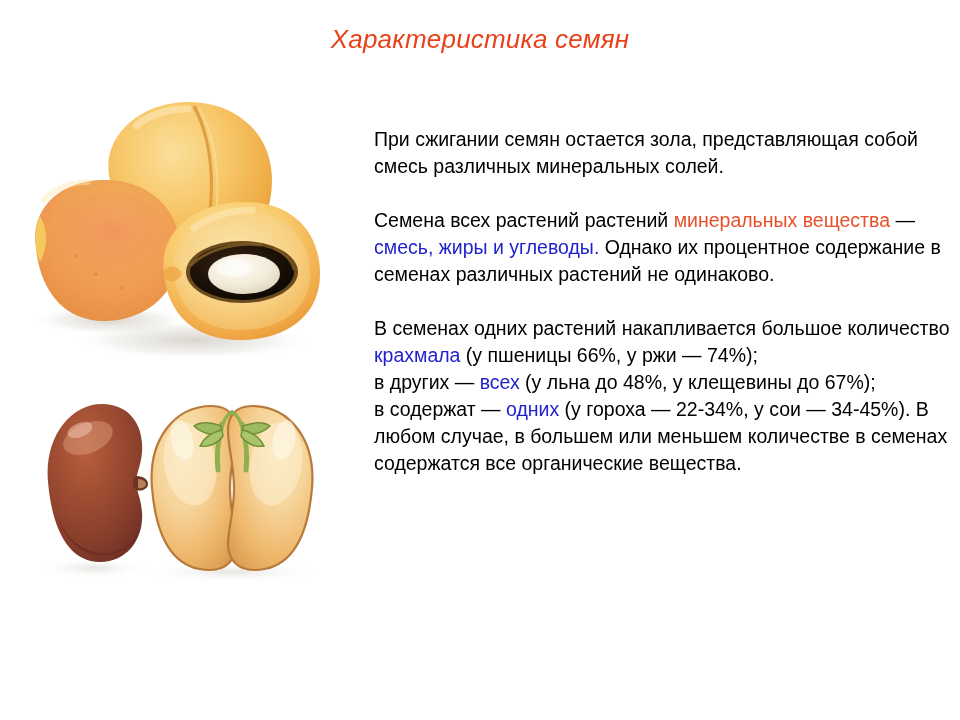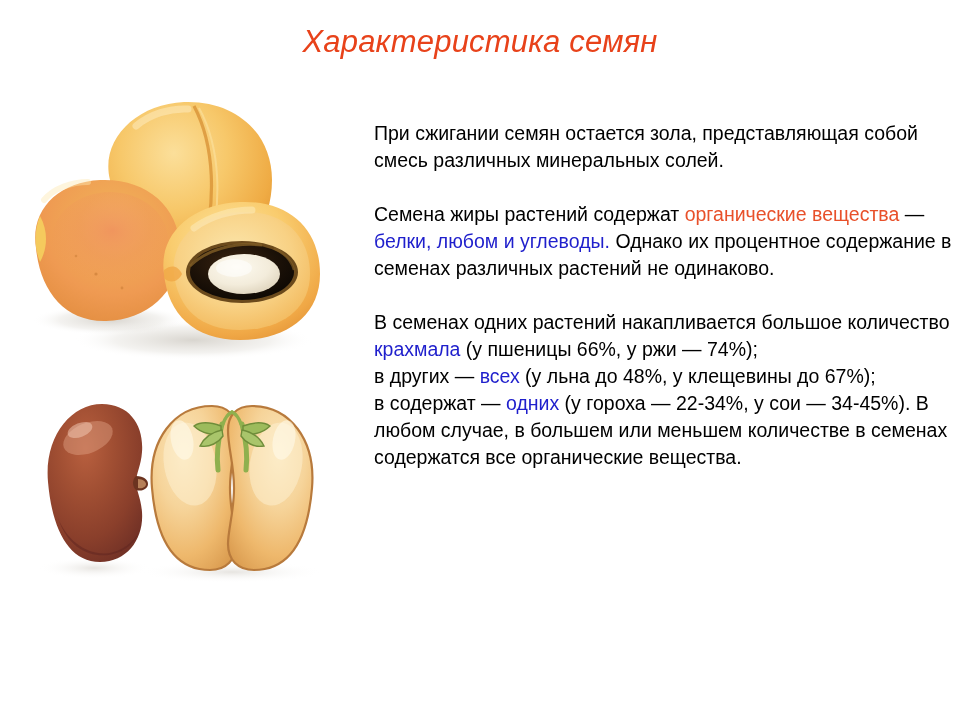--- a/index.html
+++ b/index.html
@@ -17,21 +17,21 @@
     color: #000000;
   }
 
   
   .slide-title {
     position: absolute;
     left: 0;
     top: 24px;
     width: 960px;
     text-align: center;
-    font-size: 31px;
+    font-size: 26px;
     font-style: italic;
     font-weight: 400;
     color: #e8421a;
     letter-spacing: 0.2px;
     white-space: nowrap;
   }
 
   
   .figures {
     position: absolute;
@@ -59,21 +59,21 @@
   .figure-beans svg {
     display: block;
     width: 100%;
     height: 100%;
   }
 
   
   .text-column {
     position: absolute;
     left: 374px;
-    top: 120px;
+    top: 126px;
     width: 580px;
   }
   .para {
     font-size: 19.5px;
     line-height: 27px;
     color: #000000;
     margin: 0 0 0 0;
   }
   .para + .para {
     margin-top: 27px;
@@ -296,21 +296,21 @@
 
 </div>
 
 <div class="text-column">
 
   <p class="para">
     <span>При сжигании семян остается зола, представляющая собой смесь различных минеральных солей.</span>
   </p>
 
   <p class="para">
-    <span>Семена жиры растений содержат </span><span class="accent-orange">органические вещества</span><span> — </span><span class="accent-blue">белки, любом и углеводы.</span><span> Однако их процентное содержание в семенах различных растений не одинаково.</span>
+    <span>Семена всех растений растений </span><span class="accent-orange">минеральных вещества</span><span> — </span><span class="accent-blue">смесь, жиры и углеводы.</span><span> Однако их процентное содержание в семенах различных растений не одинаково.</span>
   </p>
 
   <p class="para">
     <span>В семенах одних растений накапливается большое количество </span><span class="accent-blue">крахмала</span><span> (у пшеницы 66%, у ржи — 74%);</span><br>
     <span>в других — </span><span class="accent-blue">всех</span><span> (у льна до 48%, у клещевины до 67%);</span><br>
     <span>в содержат — </span><span class="accent-blue">одних</span><span> (у гороха — 22-34%, у сои — 34-45%). В любом случае, в большем или меньшем количестве в семенах содержатся все органические вещества.</span>
   </p>
 
 </div>
 

